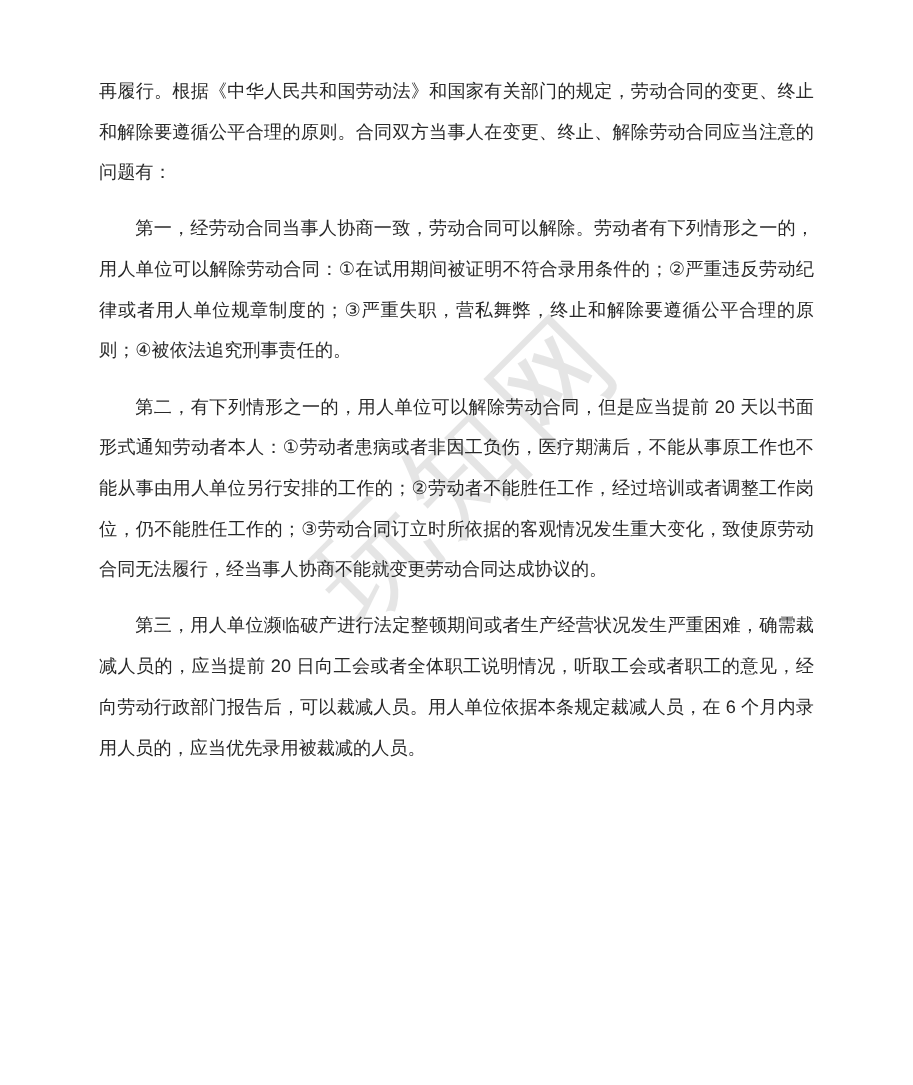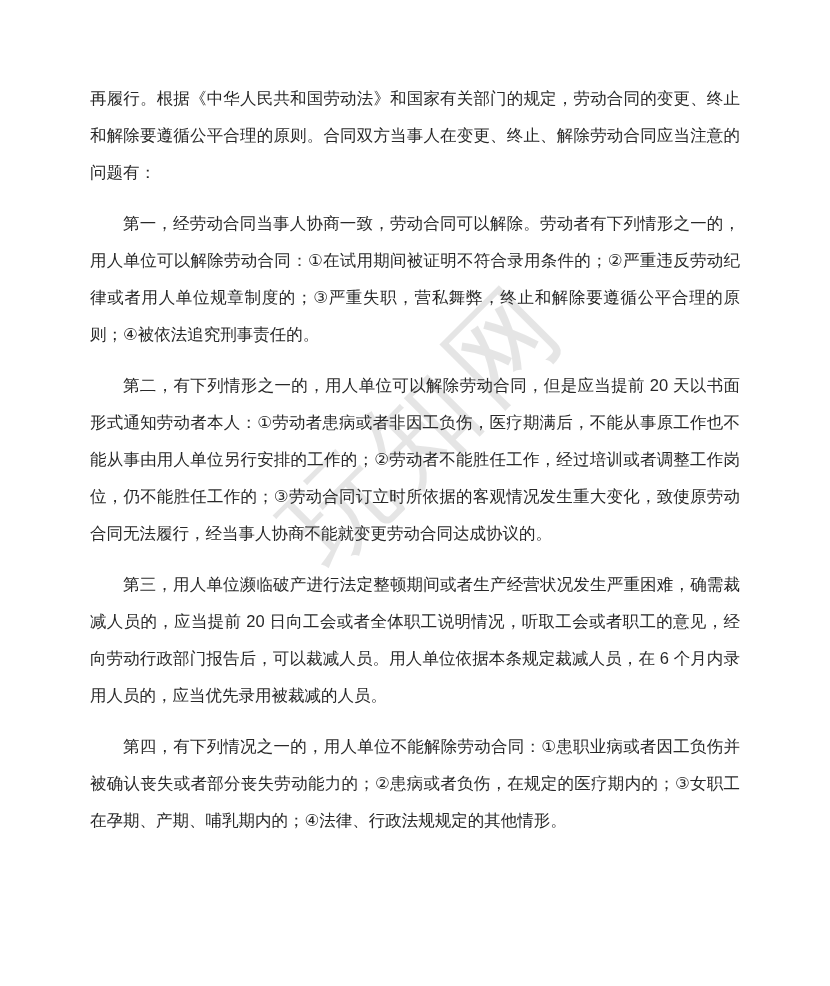--- a/index.html
+++ b/index.html
@@ -29,21 +29,21 @@
     white-space: nowrap;
     color: rgba(0, 0, 0, 0.10);
     font-weight: 400;
     z-index: 0;
     user-select: none;
     pointer-events: none;
   }
   .content {
     position: absolute;
     left: 90px;
-    top: 80px;
+    top: 65px;
     width: 650px;
     z-index: 1;
   }
   .content p {
     margin: 0 0 14px 0;
     font-size: 16.5px;
     line-height: 37px;
     color: #282828;
     text-align: justify;
     text-justify: inter-character;
@@ -61,16 +61,15 @@
 
 <div class="page">
 
   <div class="watermark">玩知网</div>
 
   <div class="content">
     <p class="no-indent">再履行。根据《中华人民共和国劳动法》和国家有关部门的规定，劳动合同的变更、终止和解除要遵循公平合理的原则。合同双方当事人在变更、终止、解除劳动合同应当注意的问题有：</p>
     <p class="indent">第一，经劳动合同当事人协商一致，劳动合同可以解除。劳动者有下列情形之一的，用人单位可以解除劳动合同：①在试用期间被证明不符合录用条件的；②严重违反劳动纪律或者用人单位规章制度的；③严重失职，营私舞弊，终止和解除要遵循公平合理的原则；④被依法追究刑事责任的。</p>
     <p class="indent">第二，有下列情形之一的，用人单位可以解除劳动合同，但是应当提前 20 天以书面形式通知劳动者本人：①劳动者患病或者非因工负伤，医疗期满后，不能从事原工作也不能从事由用人单位另行安排的工作的；②劳动者不能胜任工作，经过培训或者调整工作岗位，仍不能胜任工作的；③劳动合同订立时所依据的客观情况发生重大变化，致使原劳动合同无法履行，经当事人协商不能就变更劳动合同达成协议的。</p>
     <p class="indent">第三，用人单位濒临破产进行法定整顿期间或者生产经营状况发生严重困难，确需裁减人员的，应当提前 20 日向工会或者全体职工说明情况，听取工会或者职工的意见，经向劳动行政部门报告后，可以裁减人员。用人单位依据本条规定裁减人员，在 6 个月内录用人员的，应当优先录用被裁减的人员。</p>
-    <p class="indent">第四，有下列情况之一的，用人单位不能解除劳动合同：①患职业病或者因工负伤并被确认丧失或者部分丧失劳动能力的；②患病或者负伤，在规定的医疗期内的；③女职工在孕期、产期、哺乳期内的；④法律、行政法规规定的其他情形。</p>
   </div>
 
 </div>
 
 </body></html>

